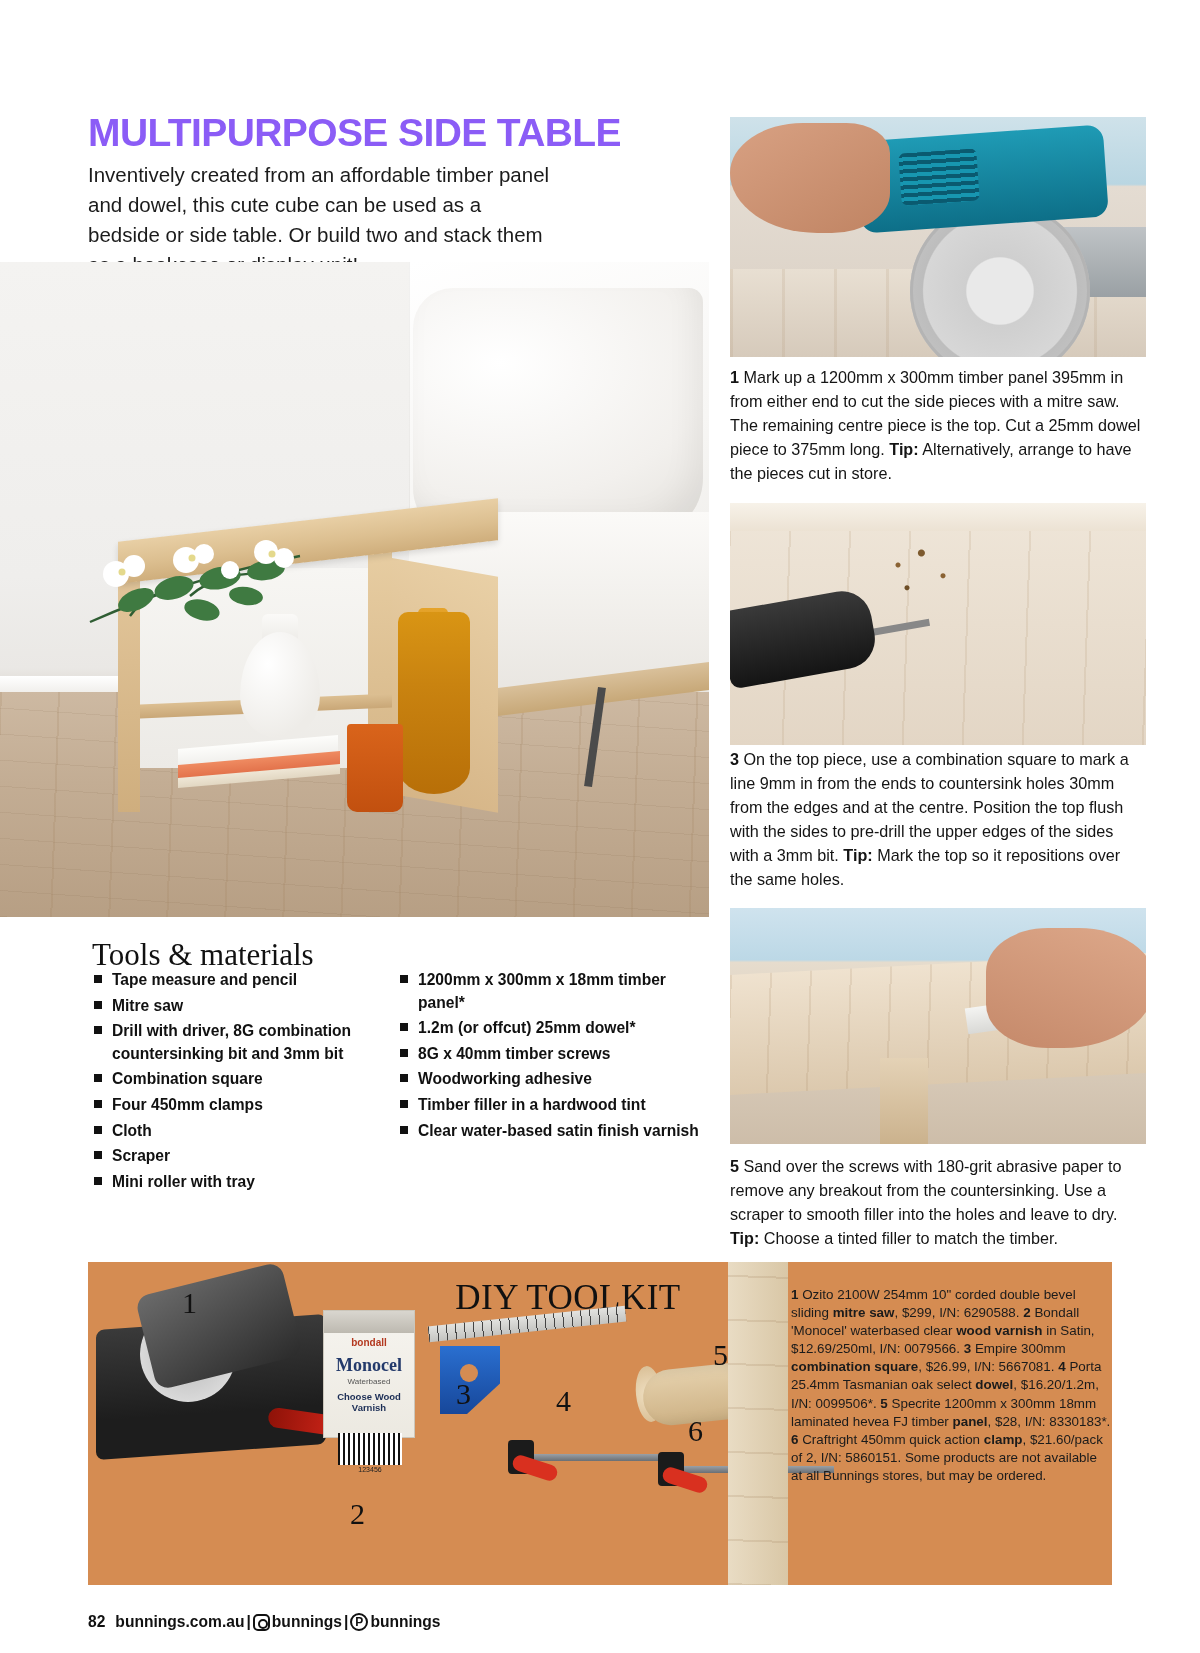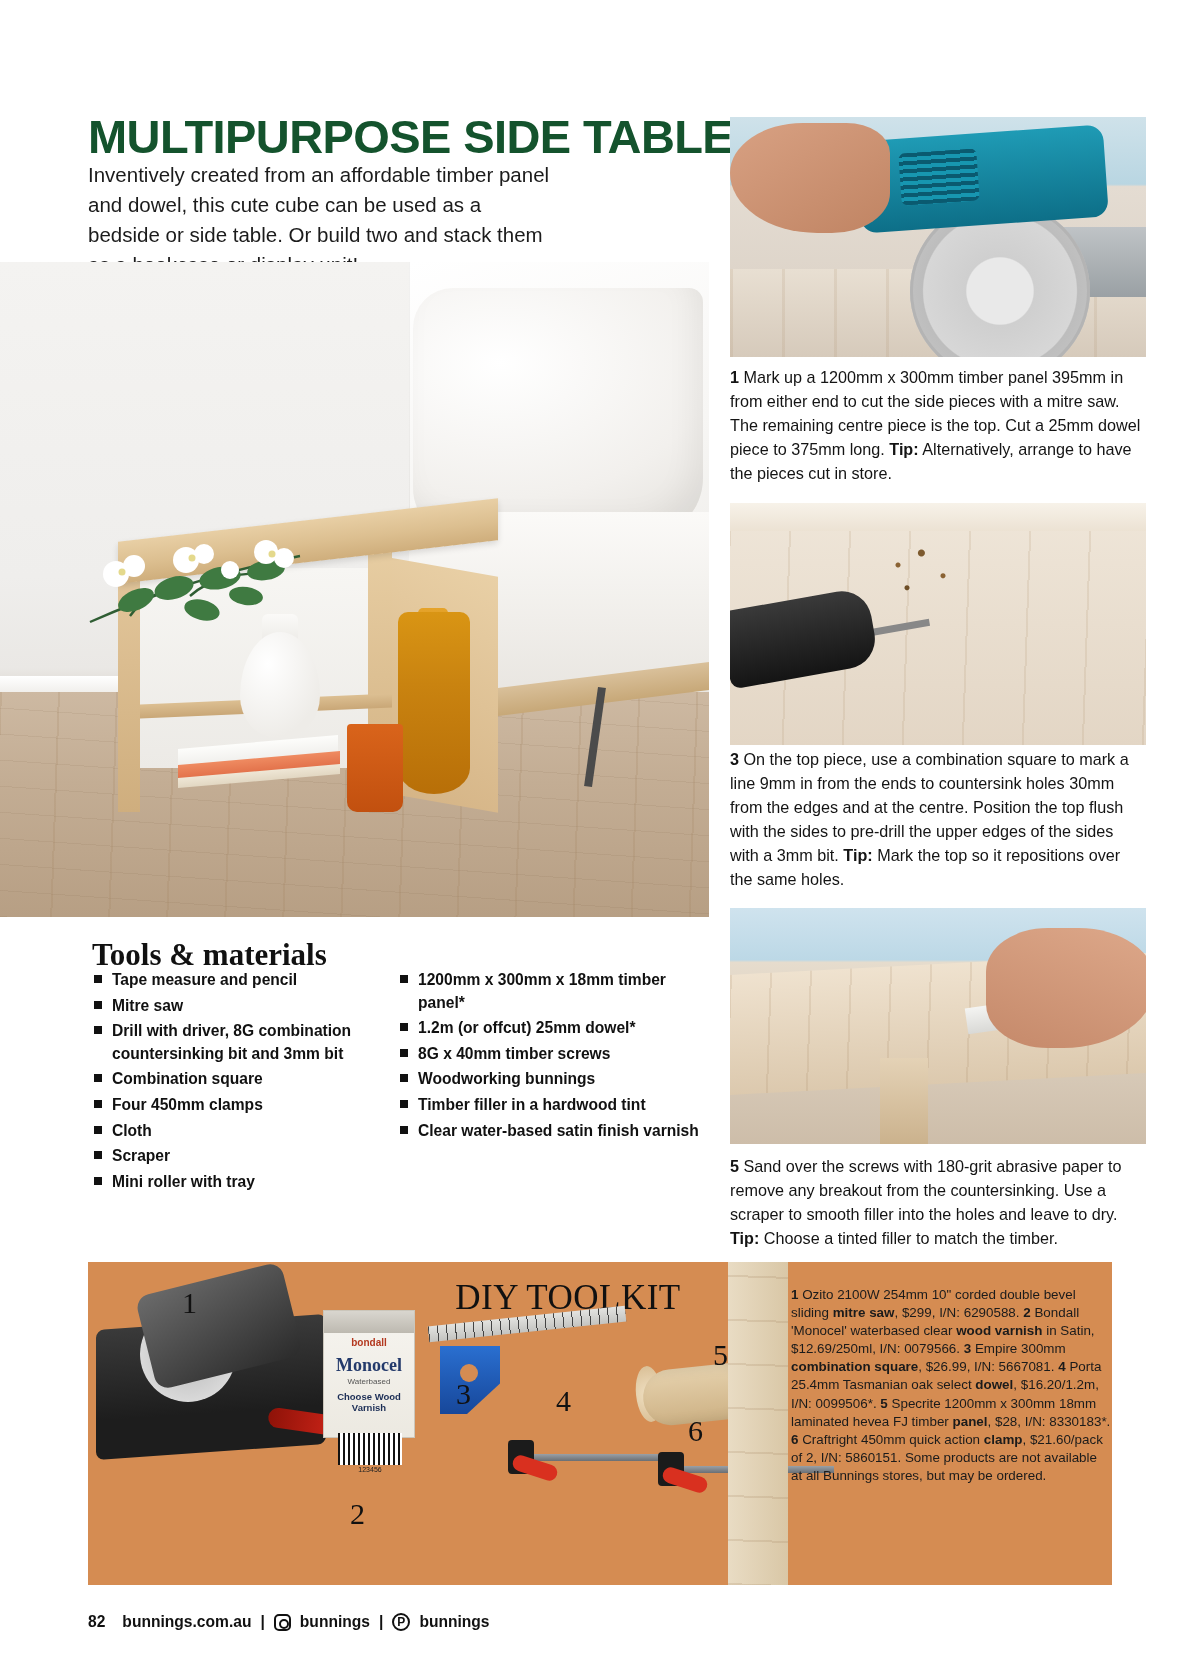--- a/index.html
+++ b/index.html
@@ -7,22 +7,22 @@
     width: 1200px; height: 1653px;
     background: #ffffff;
     font-family: "Liberation Sans", sans-serif;
   }
   .page { position: relative; width: 1200px; height: 1653px; overflow: hidden; background:#fff; }
 
   
   .headline {
     position: absolute; left: 88px; top: 113px;
     font-family: "Liberation Sans", sans-serif;
-    font-weight: 800; font-size: 47px; letter-spacing: -0.6px;
-    color: #14532d; line-height: 1.0;
+    font-weight: 800; font-size: 39px; letter-spacing: -0.6px;
+    color: #8b5cf6; line-height: 1.0;
   }
   .standfirst {
     position: absolute; left: 88px; top: 160px; width: 470px;
     font-size: 20.5px; line-height: 1.46; color: #1b1b1b; font-weight: 400;
   }
 
   
   .hero {
     position: absolute; left: 0px; top: 262px; width: 709px; height: 655px;
     overflow: hidden;
@@ -134,21 +134,21 @@
     background: linear-gradient(180deg,#efe7d6,#e2d7c2);
     transform: skewY(-5deg);
   }
   .foliage{
     position:absolute; left:70px; top:268px; width:260px; height:110px;
   }
 
   
   .tm-title{
     position:absolute; left:92px; top:937px;
-    font-family:"Liberation Serif", serif; font-weight:700; font-size:31px; color:#111;
+    font-family:"Liberation Serif", serif; font-weight:400; font-size:31px; color:#111;
   }
   .tm-col{ position:absolute; font-size:15.6px; font-weight:700; color:#111; line-height:1.45; }
   .tm-col.left{ left:94px; top:969px; width:290px; }
   .tm-col.right{ left:400px; top:969px; width:300px; }
   .tm-item{ position:relative; padding-left:18px; margin-bottom:3px; }
   .tm-item .bullet{
     position:absolute; left:0; top:6px; width:8px; height:8px; background:#111;
   }
 
   
@@ -267,21 +267,21 @@
 
   .tk-text{
     position:absolute; left:703px; top:24px; width:320px;
     font-size:13.4px; line-height:1.35; color:#1b1b1b;
   }
   .tk-text b{ font-weight:800; }
 
   
   .footer{
     position:absolute; left:88px; top:1613px;
-    display:flex; align-items:center; gap:9px;
+    display:flex; align-items:center; gap:2px;
     font-size:15.6px; font-weight:800; color:#111;
   }
   .footer .pg{ margin-right:8px; }
   .ig-icon{ display:inline-block; width:17px; height:17px; border:2.4px solid #111; border-radius:5px; position:relative; }
   .ig-icon::after{ content:""; position:absolute; left:3.2px; top:3.2px; width:6.4px; height:6.4px; border:2.2px solid #111; border-radius:50%; }
   .pin-icon{ display:inline-block; width:18px; height:18px; border:2.2px solid #111; border-radius:50%; position:relative;
     font-size:12px; font-weight:800; line-height:14px; text-align:center; }
 </style>
 </head>
 <body>
@@ -357,21 +357,21 @@
     <div class="tm-item"><span class="bullet"></span><span>Combination square</span></div>
     <div class="tm-item"><span class="bullet"></span><span>Four 450mm clamps</span></div>
     <div class="tm-item"><span class="bullet"></span><span>Cloth</span></div>
     <div class="tm-item"><span class="bullet"></span><span>Scraper</span></div>
     <div class="tm-item"><span class="bullet"></span><span>Mini roller with tray</span></div>
   </div>
   <div class="tm-col right">
     <div class="tm-item"><span class="bullet"></span><span>1200mm x 300mm x 18mm timber panel*</span></div>
     <div class="tm-item"><span class="bullet"></span><span>1.2m (or offcut) 25mm dowel*</span></div>
     <div class="tm-item"><span class="bullet"></span><span>8G x 40mm timber screws</span></div>
-    <div class="tm-item"><span class="bullet"></span><span>Woodworking bunnings</span></div>
+    <div class="tm-item"><span class="bullet"></span><span>Woodworking adhesive</span></div>
     <div class="tm-item"><span class="bullet"></span><span>Timber filler in a hardwood tint</span></div>
     <div class="tm-item"><span class="bullet"></span><span>Clear water-based satin finish varnish</span></div>
   </div>
 
   <div class="photo p1">
     <div class="p1-bg"></div>
     <div class="p1-panel"></div>
     <div class="p1-fence"></div>
     <div class="p1-blade"></div>
     <div class="p1-saw-body"></div>

